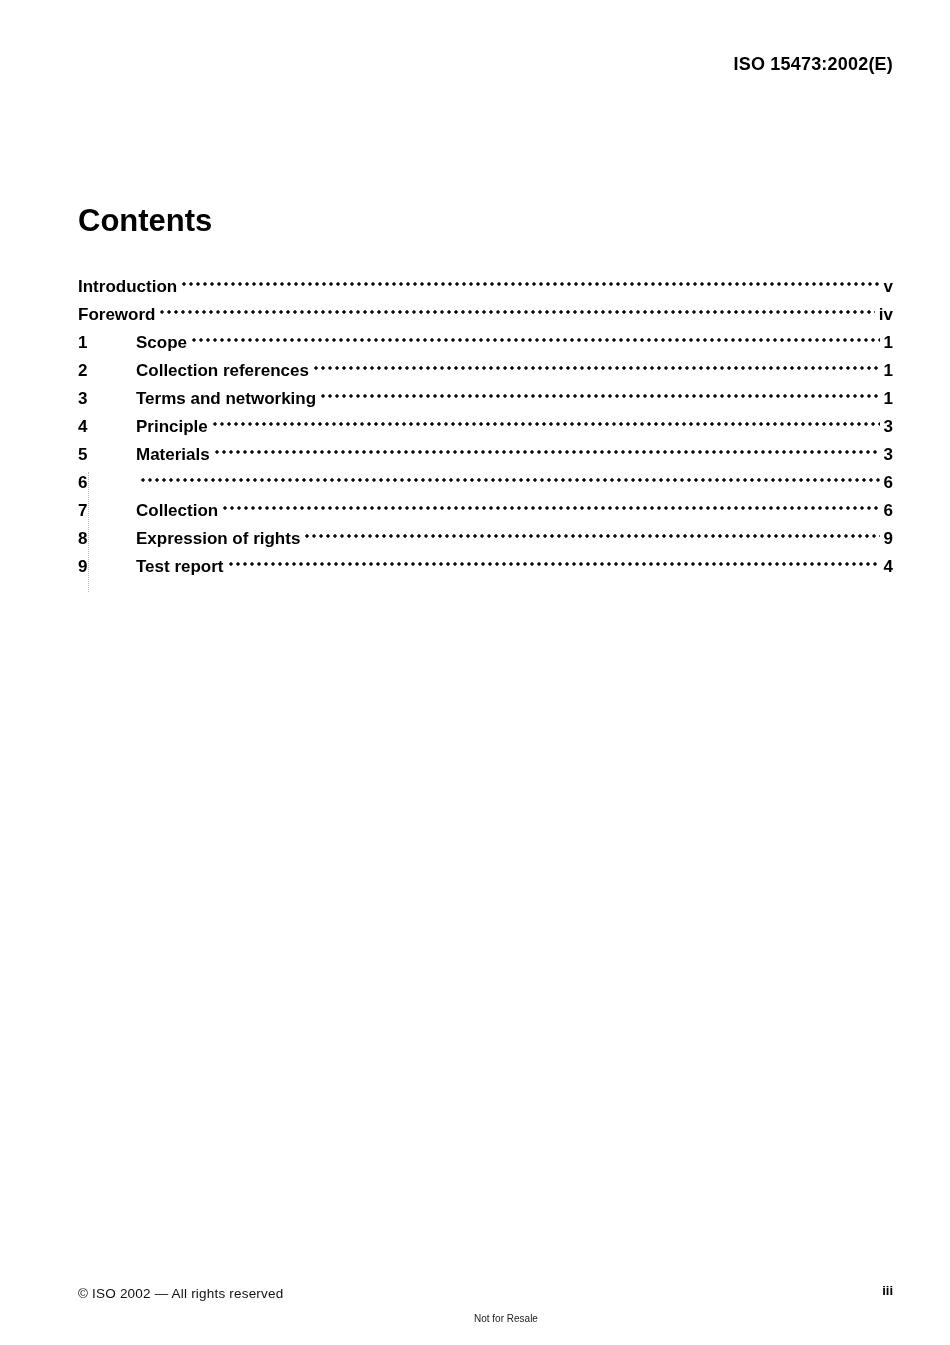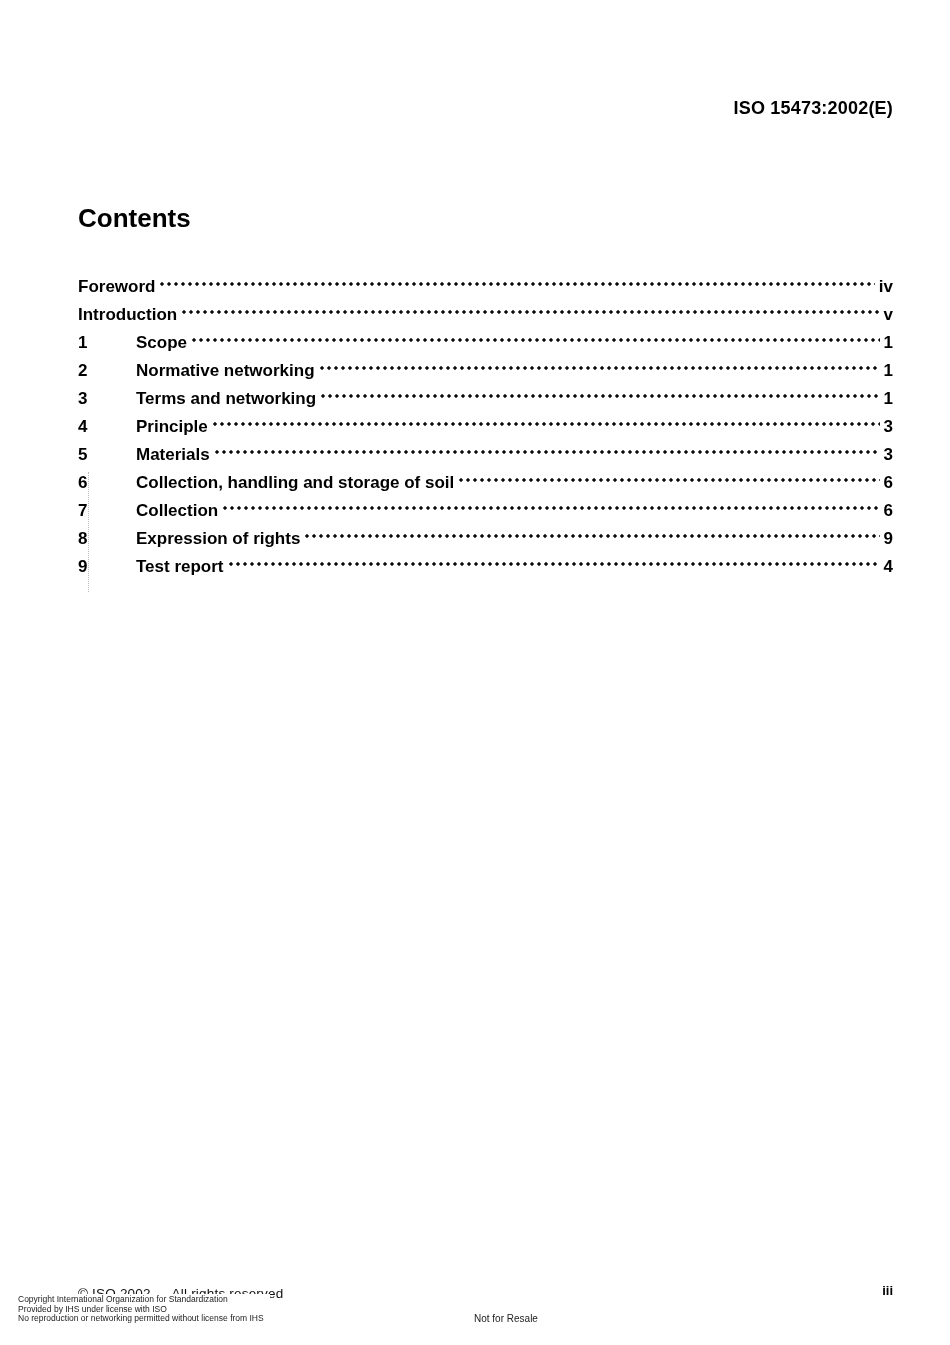--- a/index.html
+++ b/index.html
@@ -14,27 +14,26 @@
     color: #000;
     overflow: hidden;
   }
   .doc-ref {
     position: absolute;
     top: 54px;
     right: 57px;
     font-size: 18px;
     font-weight: bold;
     letter-spacing: 0.2px;
-    margin-top: 44px;
   }
   .contents-title {
     position: absolute;
     top: 204px;
     left: 78px;
-    font-size: 26px;
+    font-size: 31px;
     font-weight: bold;
     line-height: 1.1;
   }
   .toc-list {
     position: absolute;
     top: 264px;
     left: 78px;
     right: 57px;
   }
   .toc-row {
@@ -106,38 +105,38 @@
 <body>
 
 <div class="page">
 
   <div class="doc-ref">ISO 15473:2002(E)</div>
 
   <h1 class="contents-title">Contents</h1>
 
   <div class="toc-list">
       <div class="toc-row">
+        <span class="toc-label">Introduction</span>
+        <span class="toc-leader"></span>
+        <span class="toc-page">v</span>
+      </div>
+      <div class="toc-row">
         <span class="toc-label">Foreword</span>
         <span class="toc-leader"></span>
         <span class="toc-page">iv</span>
-      </div>
-      <div class="toc-row">
-        <span class="toc-label">Introduction</span>
-        <span class="toc-leader"></span>
-        <span class="toc-page">v</span>
       </div>
       <div class="toc-row">
         <span class="toc-num">1</span>
         <span class="toc-label">Scope</span>
         <span class="toc-leader"></span>
         <span class="toc-page">1</span>
       </div>
       <div class="toc-row">
         <span class="toc-num">2</span>
-        <span class="toc-label">Normative networking</span>
+        <span class="toc-label">Collection references</span>
         <span class="toc-leader"></span>
         <span class="toc-page">1</span>
       </div>
       <div class="toc-row">
         <span class="toc-num">3</span>
         <span class="toc-label">Terms and networking</span>
         <span class="toc-leader"></span>
         <span class="toc-page">1</span>
       </div>
       <div class="toc-row">
@@ -147,21 +146,20 @@
         <span class="toc-page">3</span>
       </div>
       <div class="toc-row">
         <span class="toc-num">5</span>
         <span class="toc-label">Materials</span>
         <span class="toc-leader"></span>
         <span class="toc-page">3</span>
       </div>
       <div class="toc-row">
         <span class="toc-num">6</span>
-        <span class="toc-label">Collection, handling and storage of soil</span>
         <span class="toc-leader"></span>
         <span class="toc-page">6</span>
       </div>
       <div class="toc-row">
         <span class="toc-num">7</span>
         <span class="toc-label">Collection</span>
         <span class="toc-leader"></span>
         <span class="toc-page">6</span>
       </div>
       <div class="toc-row">
@@ -175,23 +173,18 @@
         <span class="toc-label">Test report</span>
         <span class="toc-leader"></span>
         <span class="toc-page">4</span>
       </div>
     </div>
 
   <div class="scan-artifact"></div>
 
   <div class="footer-copyright">© ISO 2002 — All rights reserved</div>
 
-  <div class="watermark-block">
-      <div>Copyright International Organization for Standardization</div>
-      <div>Provided by IHS under license with ISO</div>
-      <div>No reproduction or networking permitted without license from IHS</div>
-    </div>
 
   <div class="not-for-resale">Not for Resale</div>
 
   <div class="page-number">iii</div>
 
 </div>
 
 </body></html>

